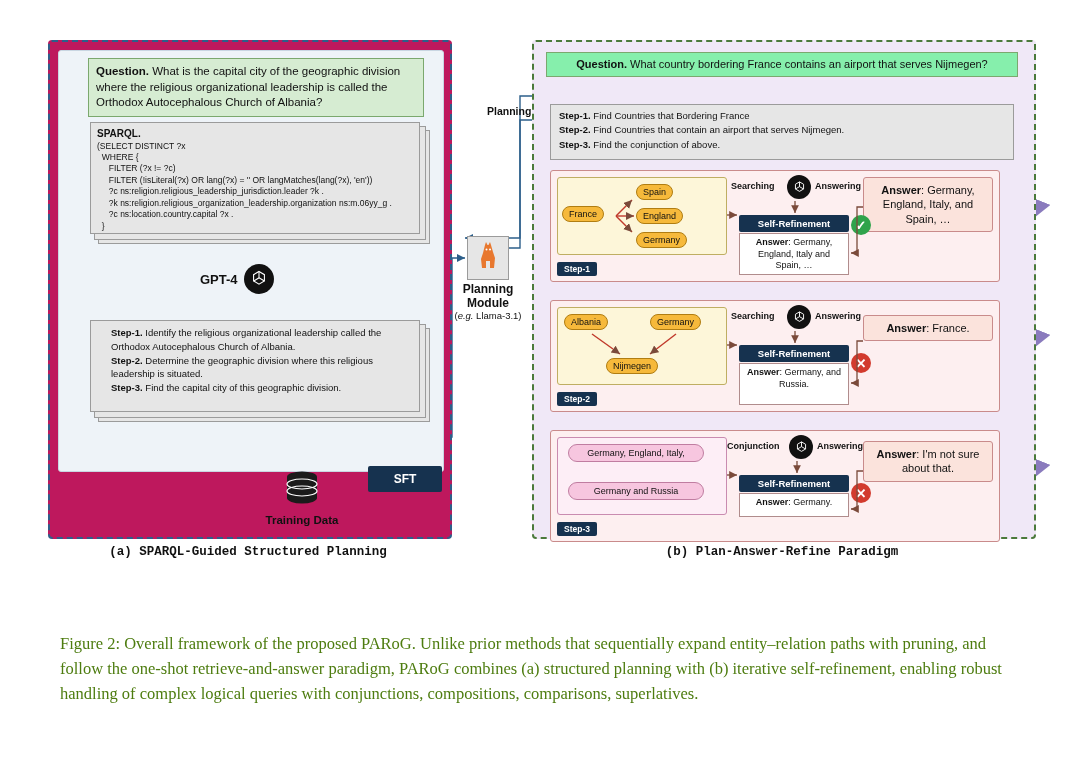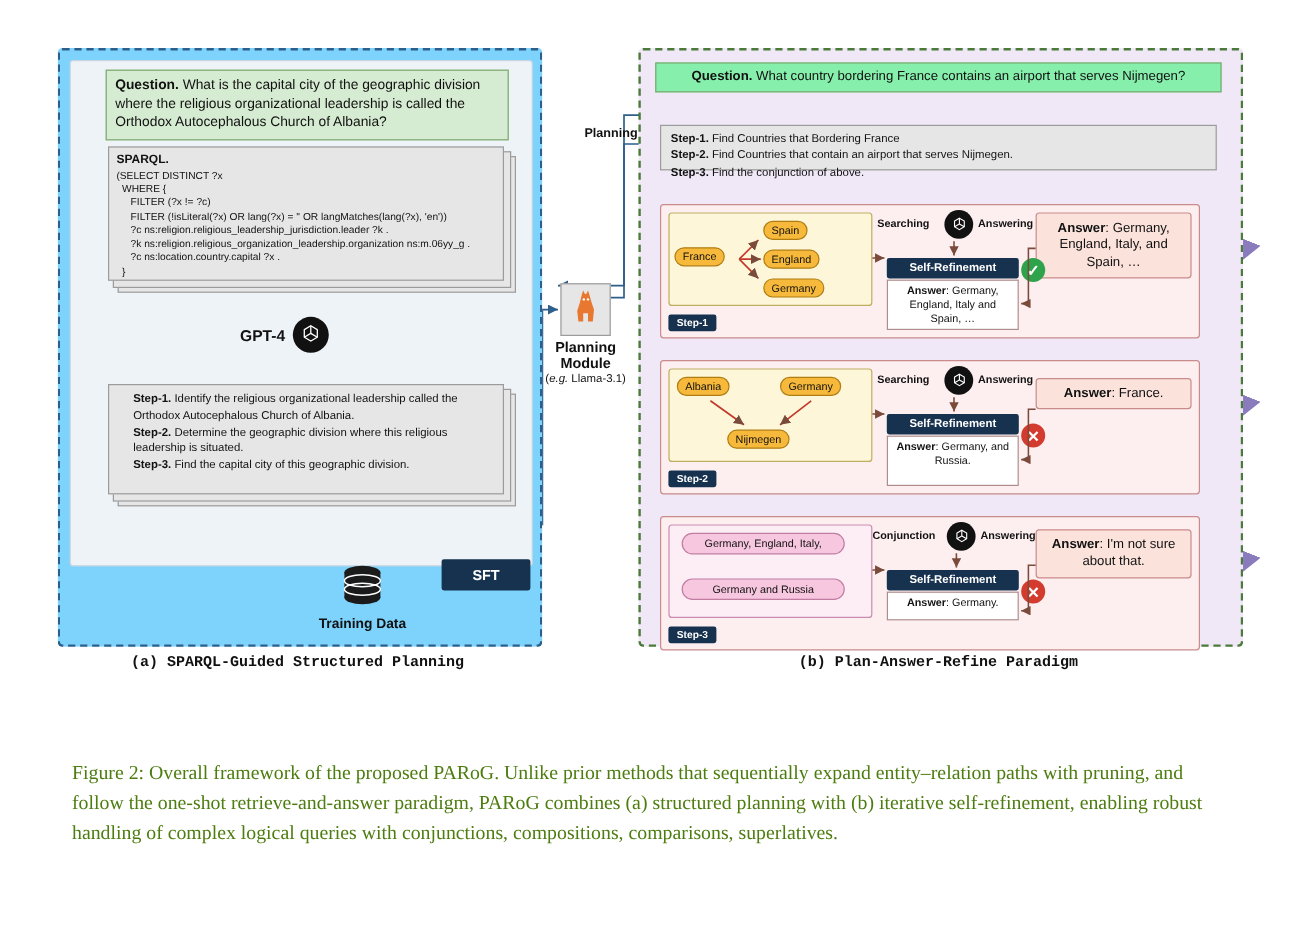--- a/index.html
+++ b/index.html
@@ -6,21 +6,21 @@
   body{
     width:1080px;height:779px;background:#ffffff;
     font-family:"Liberation Sans", sans-serif;
     color:#111;position:relative;overflow:hidden;
   }
   .fig{position:absolute;left:0;top:0;width:1080px;height:600px;}
 
   
   .panel-a{
     position:absolute;left:48px;top:40px;width:400px;height:495px;
-    border:2px dashed #2d5f8a;border-radius:4px;background:#7dd3fc;
+    border:2px dashed #2d5f8a;border-radius:4px;background:#be185d;
   }
   .panel-a-inner{
     position:absolute;left:8px;top:8px;width:384px;height:420px;
     background:#eef3f8;border:1px solid #c9d6e2;border-radius:3px;
   }
   .question-box{
     position:absolute;left:38px;top:16px;width:336px;
     background:#d6ecd2;border:1px solid #7ba86e;
     padding:5px 7px;font-size:11.5px;line-height:1.35;
     box-sizing:border-box;
@@ -86,21 +86,21 @@
     position:absolute;left:532px;top:40px;width:500px;height:495px;
     border:2px dashed #4b7a3b;border-radius:4px;background:#f0e8f7;
   }
   .q2{
     position:absolute;left:12px;top:10px;width:472px;
     background:#86efac;border:1px solid #7ba86e;
     font-size:11px;line-height:1.35;padding:4px 6px;box-sizing:border-box;text-align:center;
   }
   .q2 .qlab{font-weight:bold;}
   .plan-box{
-    position:absolute;left:16px;top:62px;width:464px;height:38px;
+    position:absolute;left:16px;top:62px;width:464px;height:56px;
     background:#e6e6e6;border:1px solid #9b9b9b;
     font-size:9.5px;line-height:1.5;padding:4px 8px;box-sizing:border-box;
   }
   .plan-box b{font-weight:bold;}
 
   .stage{
     position:absolute;left:16px;width:448px;height:110px;
     background:#fdeff0;border:1px solid #c98b8b;border-radius:3px;
   }
   .stage1{top:128px;}

